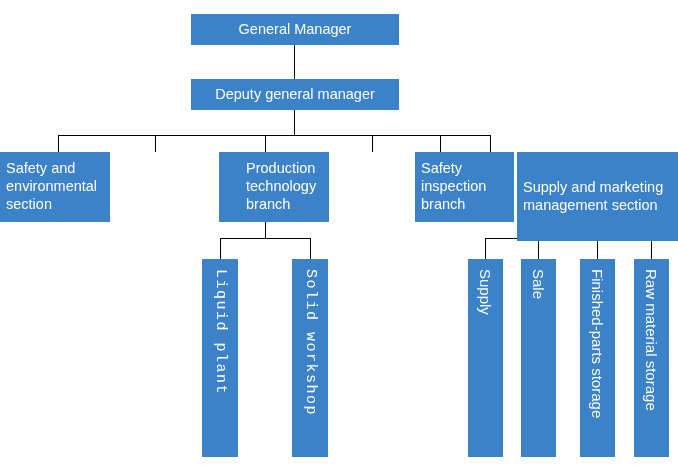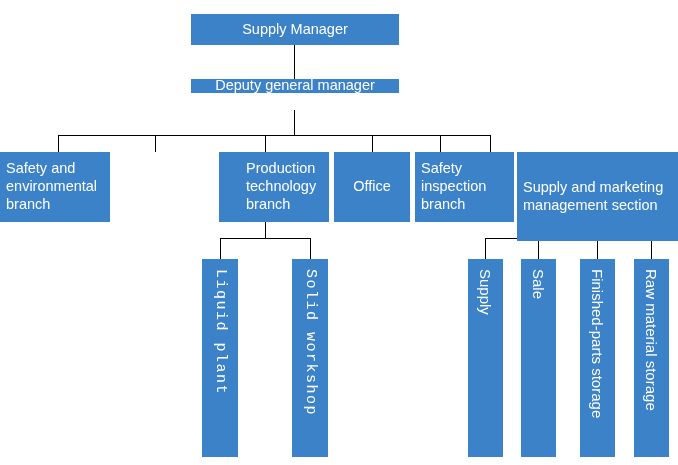--- a/index.html
+++ b/index.html
@@ -109,39 +109,36 @@
   <div class="line vert" style="left:310px; top:238px; height:21px;"></div>
 
   <div class="line vert" style="left:570px; top:222px; height:16px;"></div>
   <div class="line horz" style="left:485px; top:238px; width:166px;"></div>
   <div class="line vert" style="left:485px; top:238px; height:21px;"></div>
   <div class="line vert" style="left:538px; top:238px; height:21px;"></div>
   <div class="line vert" style="left:597px; top:238px; height:21px;"></div>
   <div class="line vert" style="left:651px; top:238px; height:21px;"></div>
 
   <div class="node h center" style="left:191px; top:14px; width:208px; height:31px;">
-    <span class="lbl">Supply Manager</span>
+    <span class="lbl">General Manager</span>
   </div>
 
-  <div class="node h center" style="left:191px; top:79px; width:208px; height:14px;">
+  <div class="node h center" style="left:191px; top:79px; width:208px; height:31px;">
     <span class="lbl">Deputy general manager</span>
   </div>
 
   <div class="node h left" style="left:0px; top:152px; width:110px; height:70px;">
-    <span class="lbl">Safety and environmental branch</span>
+    <span class="lbl">Safety and environmental section</span>
   </div>
 
 
   <div class="node h left" style="left:219px; top:152px; width:110px; height:70px;padding-left:27px;">
     <span class="lbl">Production technology branch</span>
   </div>
 
-  <div class="node h center" style="left:334px; top:152px; width:76px; height:70px;">
-    <span class="lbl">Office</span>
-  </div>
 
   <div class="node h left" style="left:415px; top:152px; width:99px; height:70px;">
     <span class="lbl">Safety inspection branch</span>
   </div>
 
   <div class="node h left" style="left:517px; top:152px; width:161px; height:89px;">
     <span class="lbl">Supply and marketing management section</span>
   </div>
 
   <div class="node v mono" style="left:202px; top:259px; width:36px; height:198px;">

